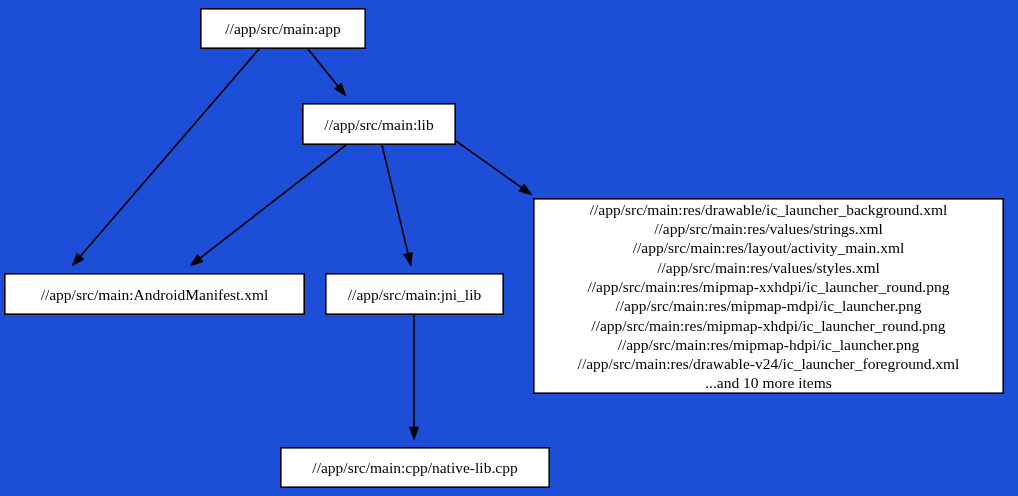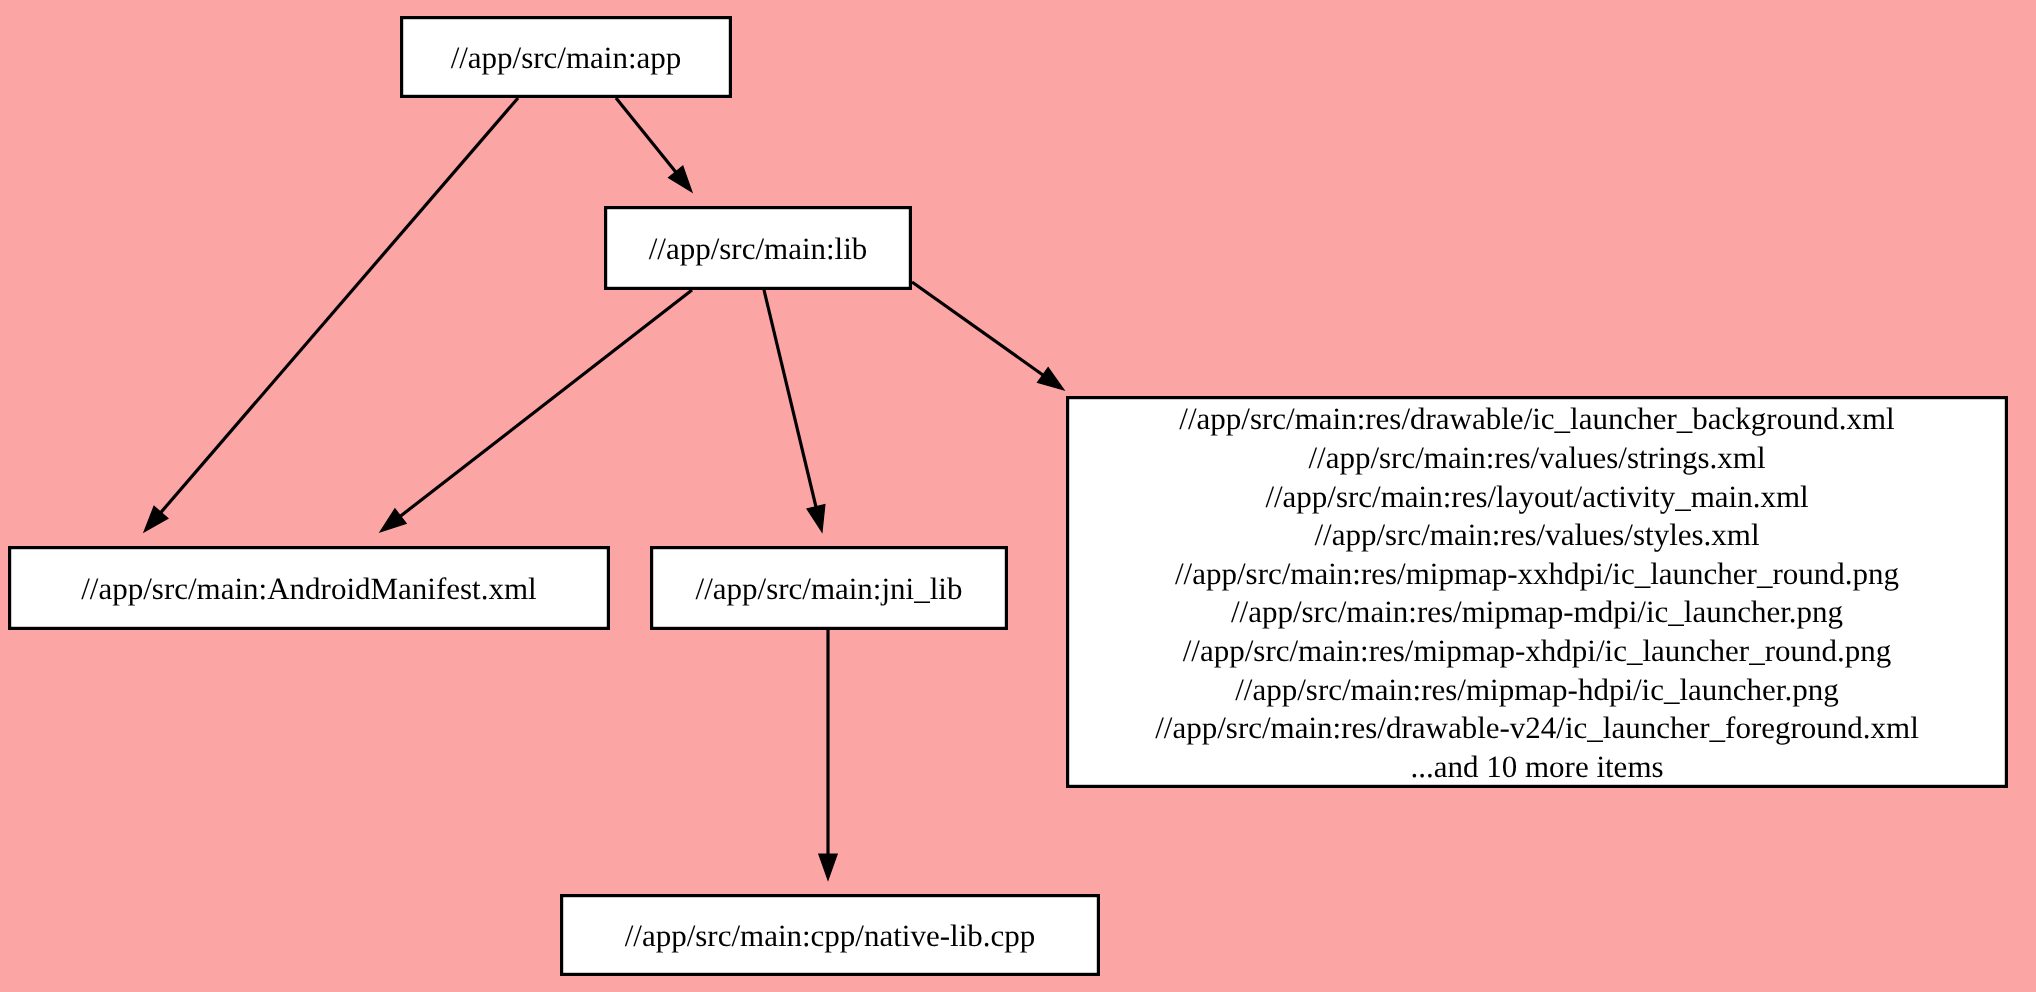--- a/index.html
+++ b/index.html
@@ -10,21 +10,21 @@
   body {
     width: 1018px;
     height: 496px;
     overflow: hidden;
     font-family: "Liberation Serif", "DejaVu Serif", serif;
   }
   #graph-root {
     position: relative;
     width: 1018px;
     height: 496px;
-    background: #fca5a5;
+    background: #1d4ed8;
   }
   svg#graph-canvas {
     display: block;
     width: 1018px;
     height: 496px;
   }
   .node-box {
     fill: #ffffff;
     stroke: #000000;
     stroke-width: 1.6;

